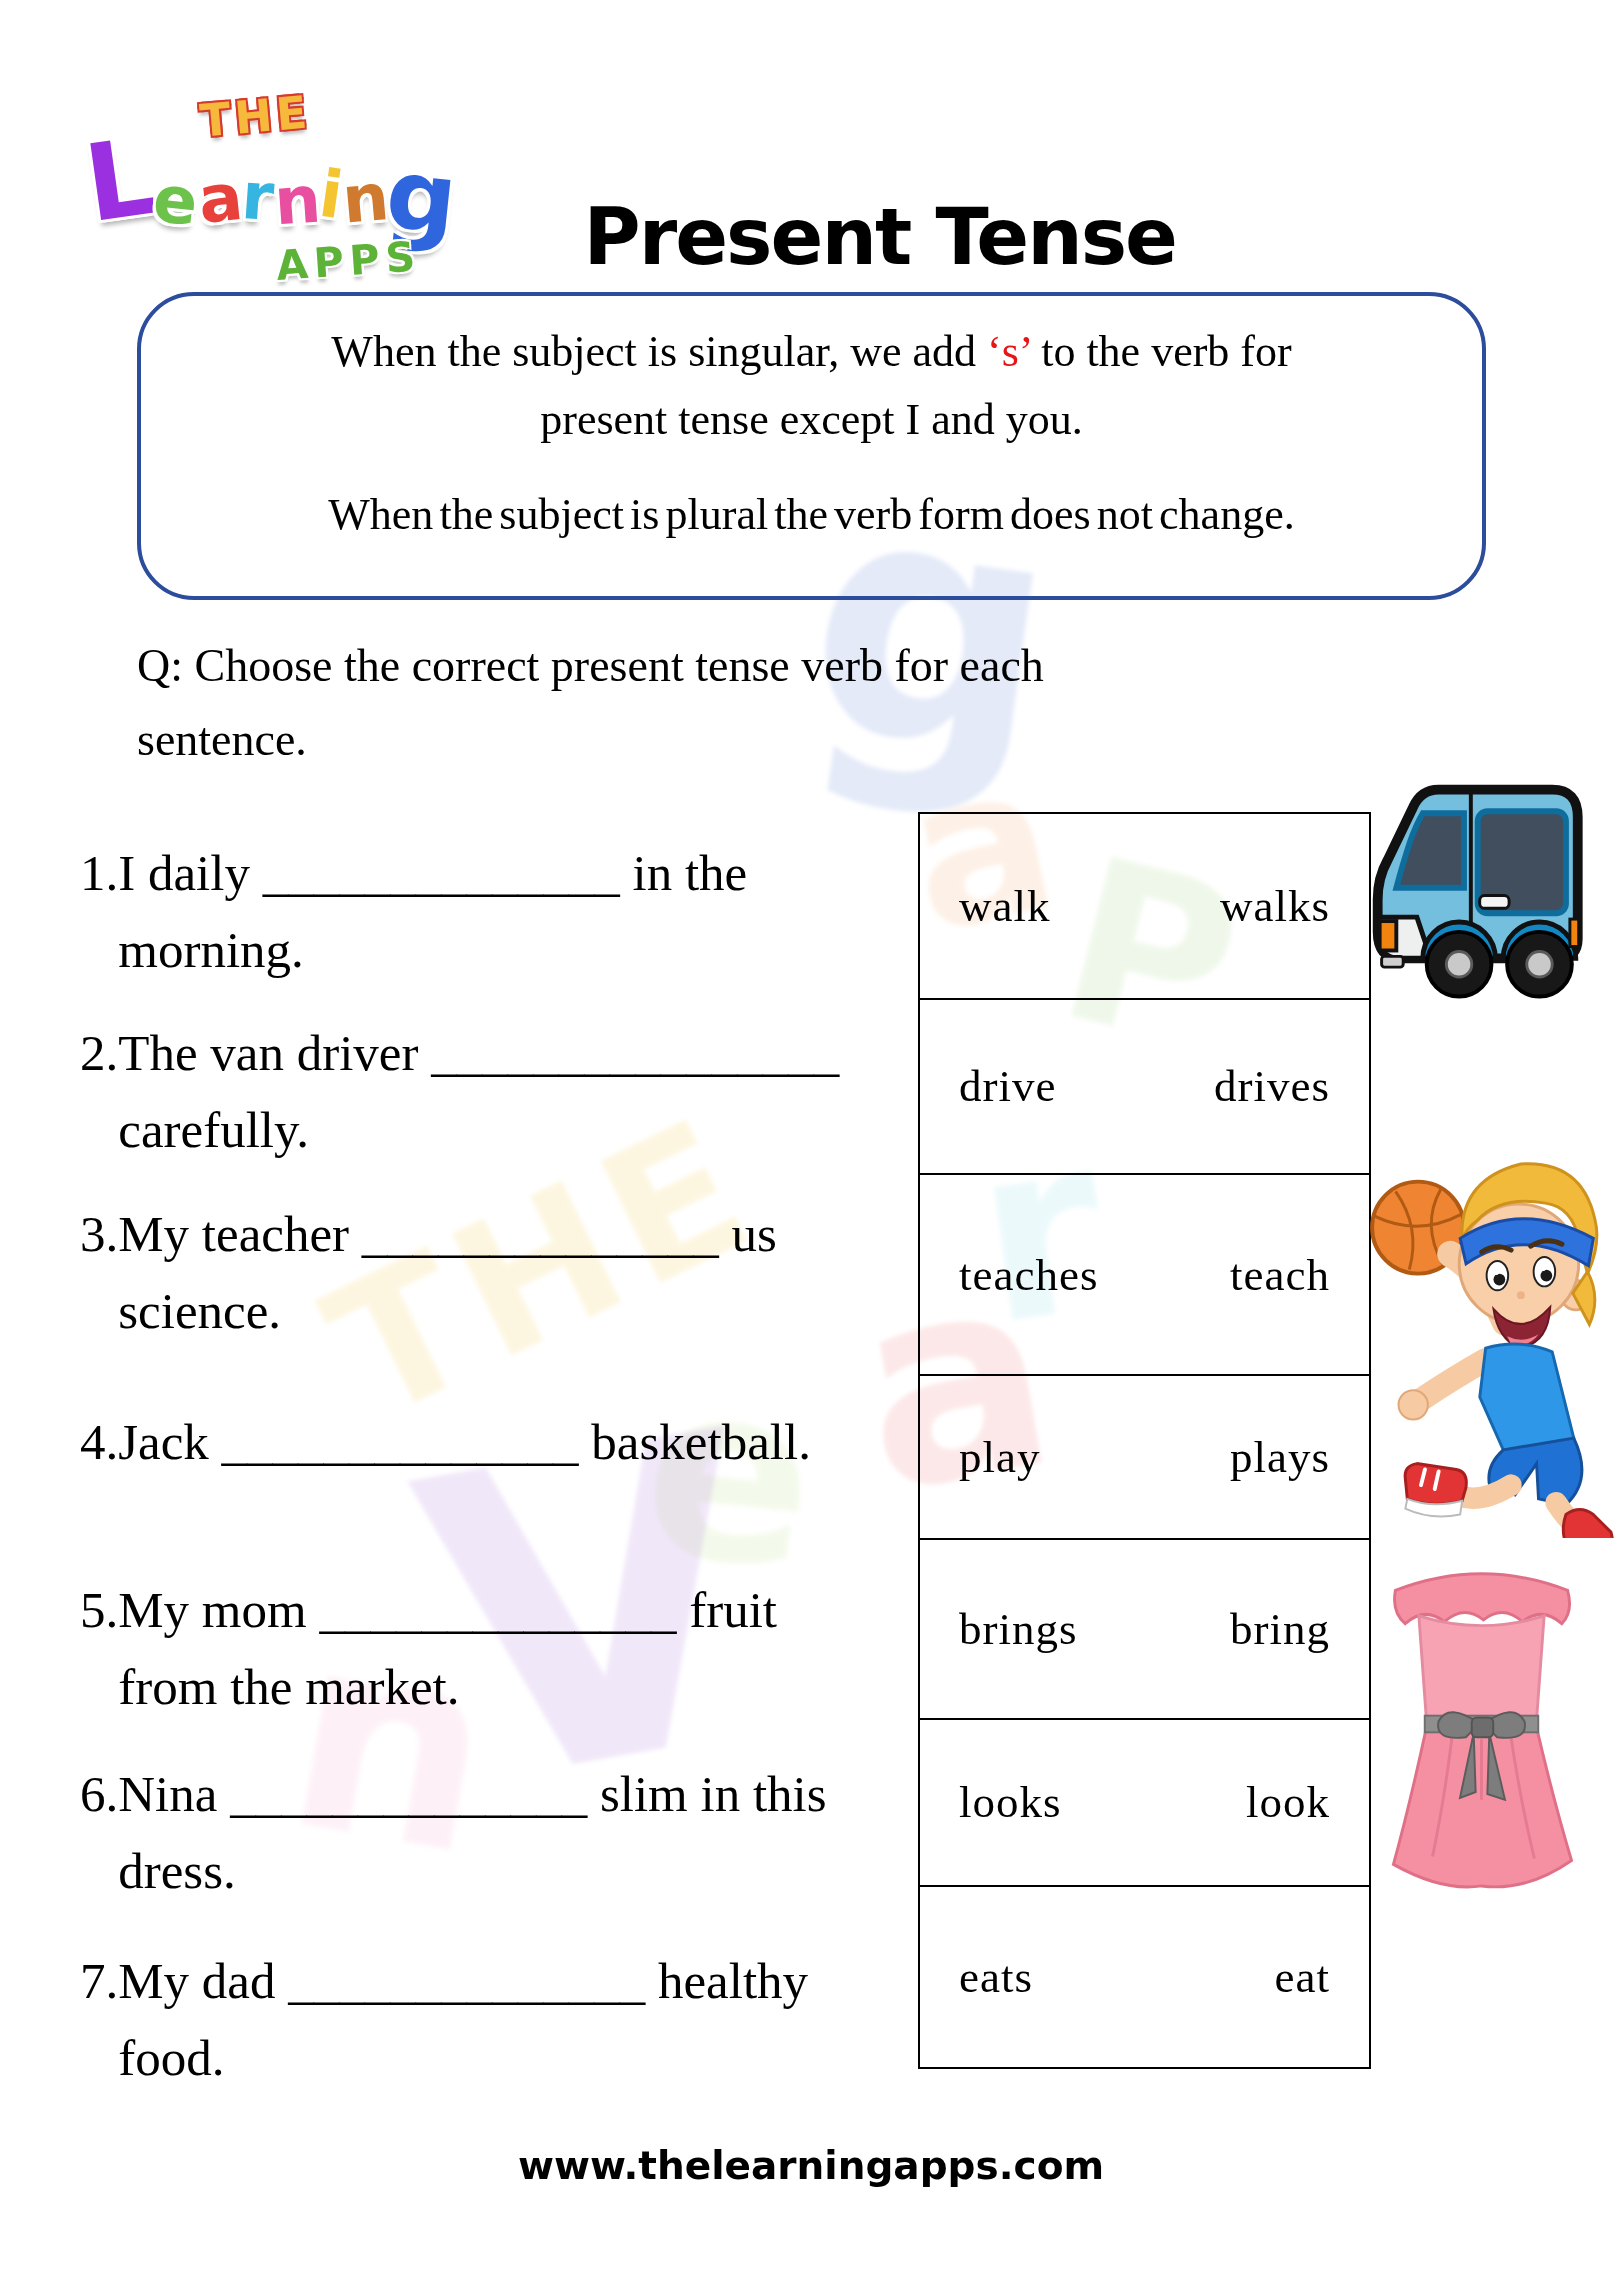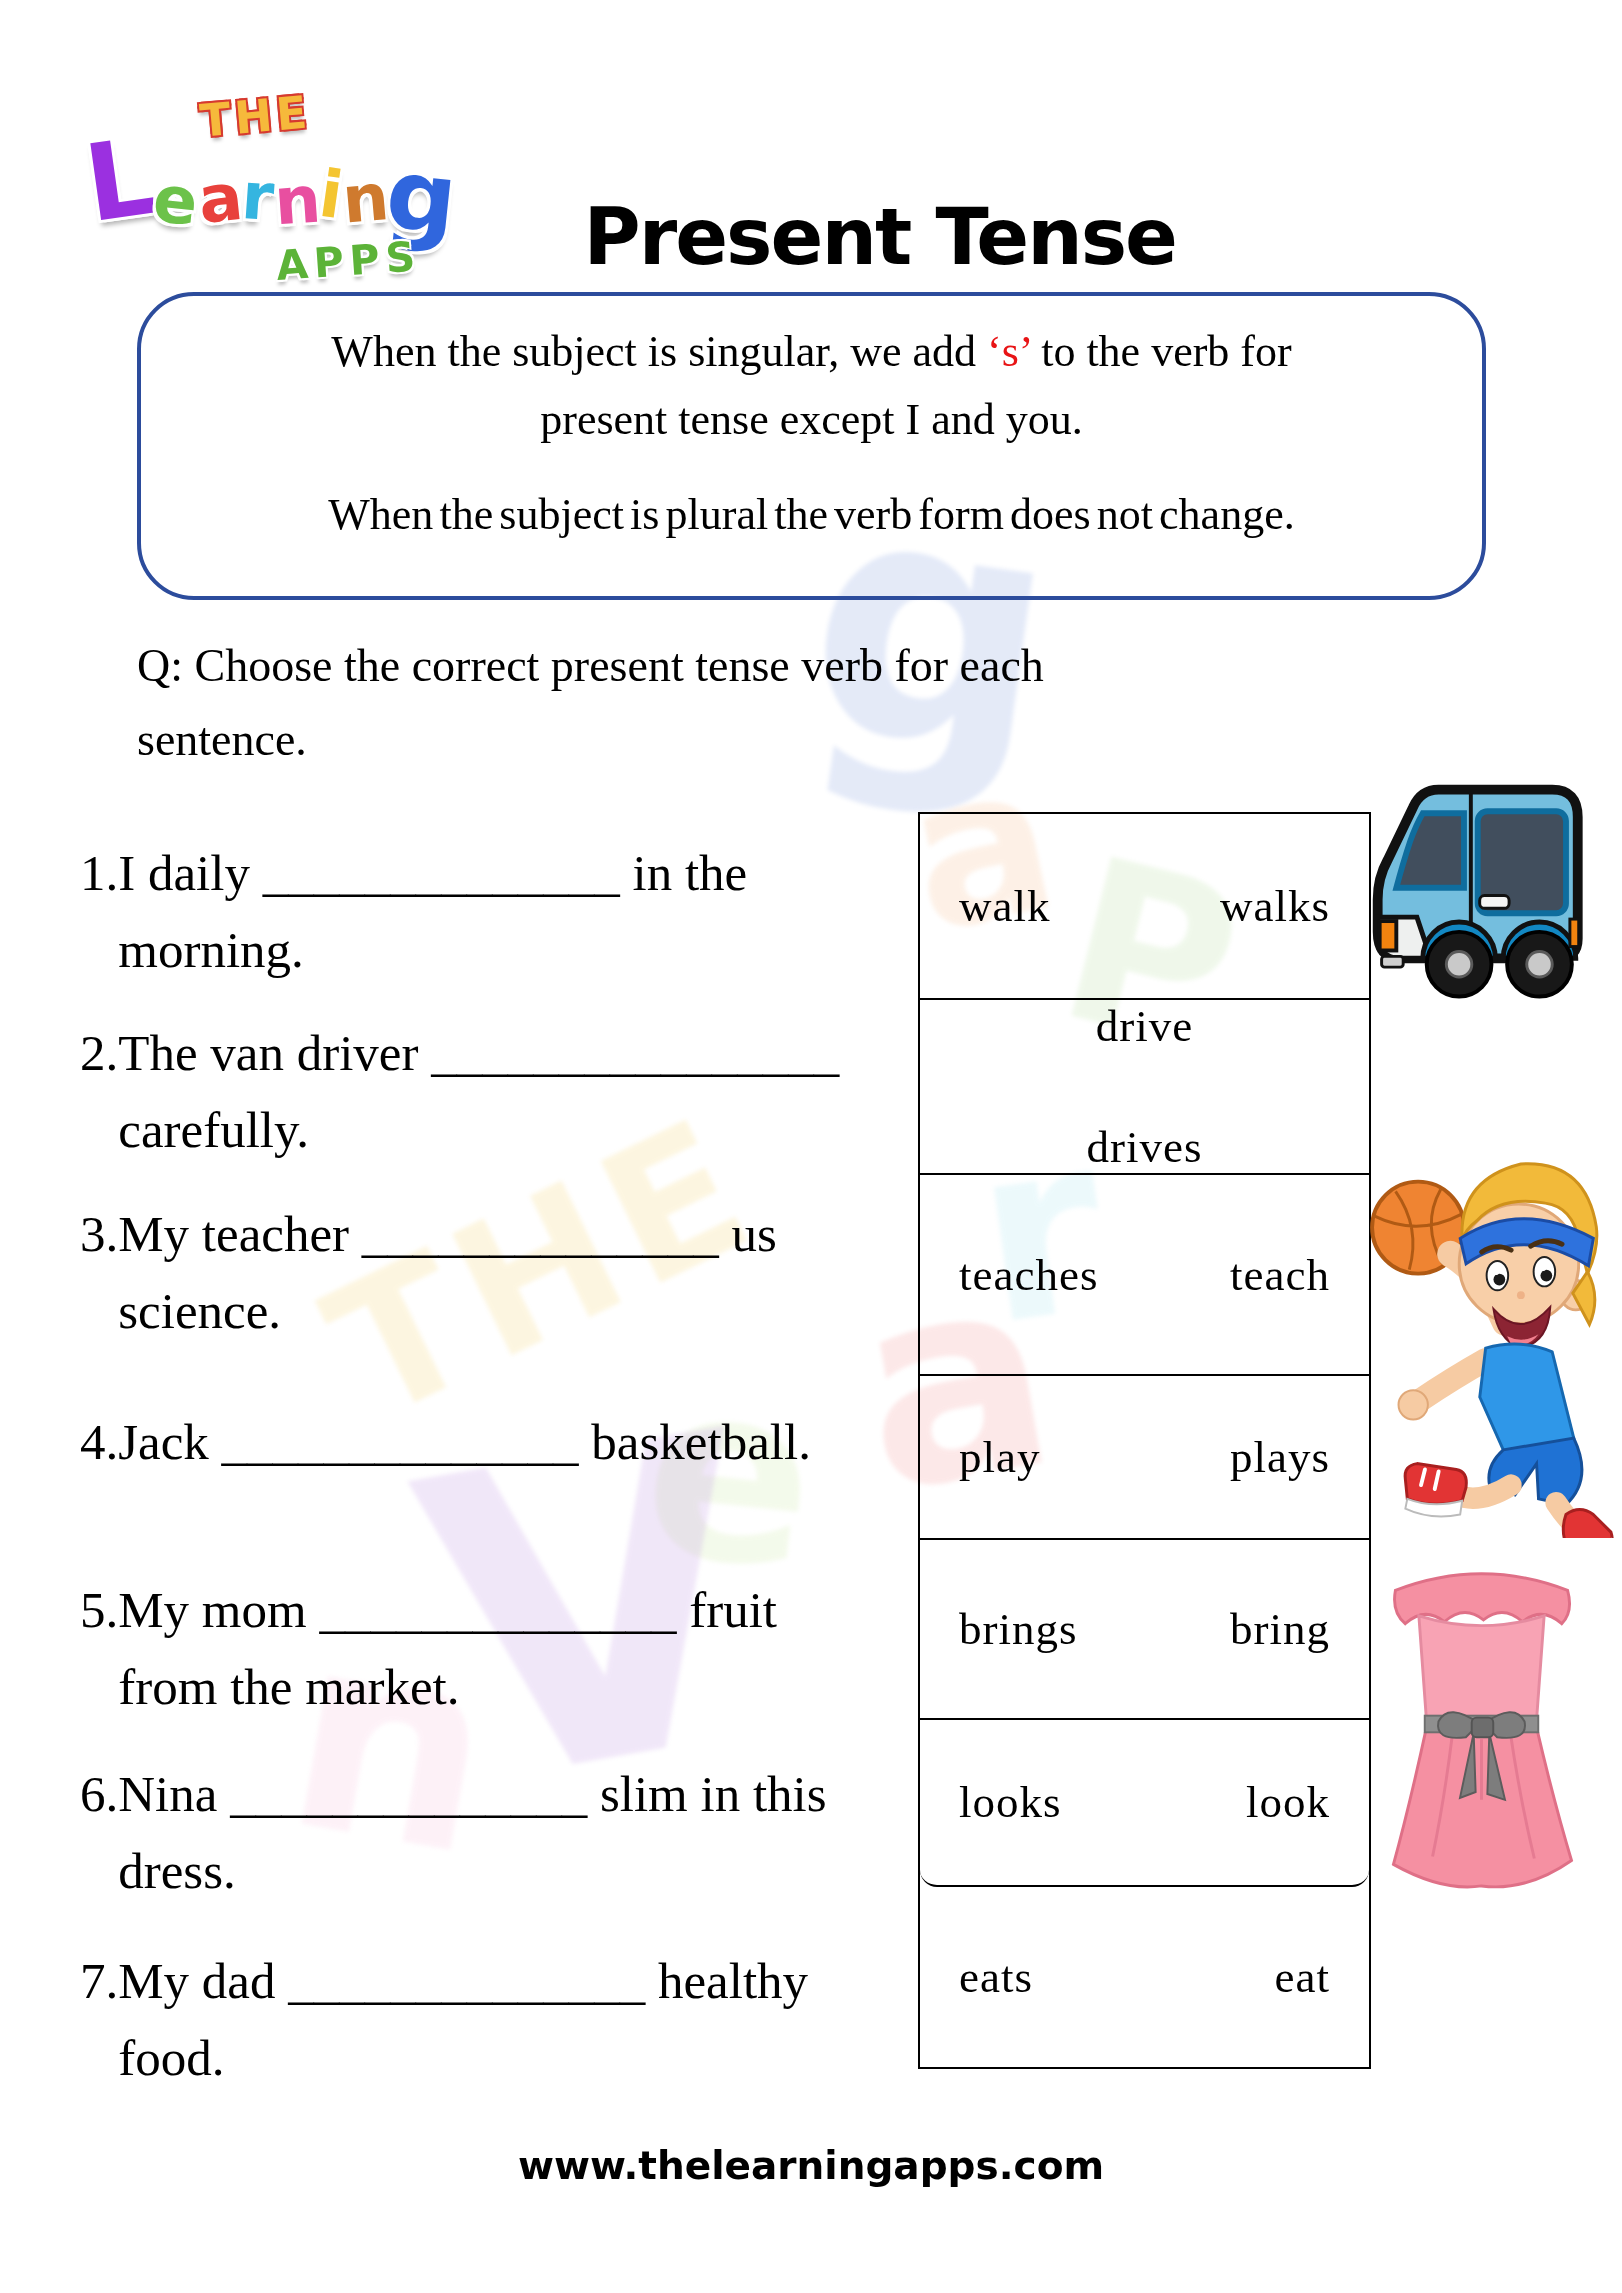--- a/index.html
+++ b/index.html
@@ -49,25 +49,25 @@
   .s-num{flex:0 0 auto;}
   .s-body span{display:block;}
   #s1{top:835px;} #s2{top:1015px;} #s3{top:1196px;} #s4{top:1404px;}
   #s5{top:1572px;} #s6{top:1756px;} #s7{top:1943px;}
   
   .verb-table{position:absolute;left:918px;top:812px;width:453px;height:1257px;z-index:2;
     border:2.9px solid #000;box-sizing:border-box;display:flex;flex-direction:column;}
   .vrow{display:flex;justify-content:space-between;align-items:center;
     padding:0 39px;font-size:45px;letter-spacing:1px;border-bottom:2.9px solid #000;box-sizing:border-box;}
   .vrow:nth-child(1){height:192px;}
-  .vrow:nth-child(2){height:181px;flex-direction:column;}
+  .vrow:nth-child(2){height:181px;}
   .vrow:nth-child(3){height:208px;}
   .vrow:nth-child(4){height:169px;}
   .vrow:nth-child(5){height:186px;}
-  .vrow:nth-child(6){height:173px;border-radius:17px;}
+  .vrow:nth-child(6){height:173px;}
   .vrow:nth-child(7){height:186px;border-bottom:none;}
   
   .illus{position:absolute;z-index:2;}
   #van{left:1360px;top:772px;width:257px;height:253px;}
   #boy{left:1364px;top:1115px;width:257px;height:423px;}
   #dress{left:1368px;top:1555px;width:227px;height:337px;}
   
   .footer{position:absolute;left:0;top:2143px;width:1622px;z-index:2;text-align:center;
     font-family:"DejaVu Sans",sans-serif;font-weight:bold;font-size:39px;letter-spacing:0px;}
 </style>

